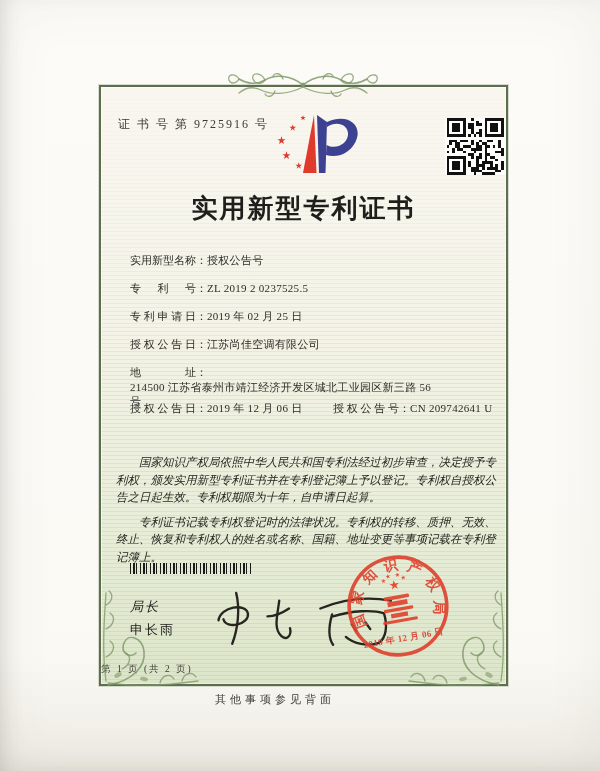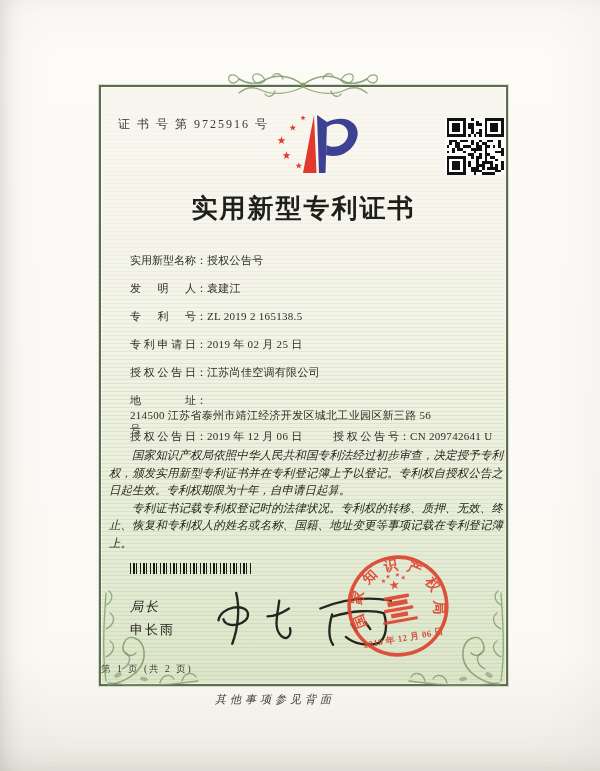--- a/index.html
+++ b/index.html
@@ -33,35 +33,35 @@
   .frow{position:relative;height:28px;line-height:15px;}
   .frow.addr{height:36px;}
   .flabel{display:inline-block;width:66px;text-align:justify;text-align-last:justify;vertical-align:top;}
   .fcolon{vertical-align:top;}
   .fvalue{letter-spacing:.3px;vertical-align:top;}
   .frow.addr .fvalue{display:inline-block;width:302px;line-height:14px;}
   .g2{position:absolute;left:203px;top:0;}
   
   .paras{position:absolute;left:8px;top:360px;width:394px;font-size:11.5px;line-height:17.5px;
     font-style:italic;text-align:justify;color:#26261f;}
-  .paras p{margin:0;text-indent:2em;}
+  .paras p{margin:7px;text-indent:2em;}
   
   .barcode{position:absolute;left:29px;top:476px;width:122px;height:11px;
     background:repeating-linear-gradient(90deg,#1b1b18 0 1px,transparent 1px 3px,#1b1b18 3px 5px,transparent 5px 6px,#1b1b18 6px 7px,transparent 7px 10px);}
   .signer-title{position:absolute;left:29px;top:511px;font-size:13px;letter-spacing:2px;color:#23231e;font-style:italic;}
   .signer-name{position:absolute;left:29px;top:534px;font-size:13px;letter-spacing:2px;color:#23231e;font-family:Liberation Serif, serif;}
   .signature{position:absolute;left:96px;top:500px;width:235px;height:62px;}
   
   .seal{position:absolute;left:244px;top:466px;width:106px;height:106px;transform:rotate(-10deg);opacity:.92;z-index:8;}
   .seal svg{width:100%;height:100%;display:block;}
   .seal-ch{font-size:13px;font-weight:bold;fill:#dd4530;font-family:"Liberation Serif","DejaVu Serif",serif;}
   .seal-date{font-size:8.5px;font-weight:bold;fill:#d84330;letter-spacing:.4px;}
   .pageno{position:absolute;left:0;top:576px;width:349px;font-size:9.5px;letter-spacing:2px;color:#3a3a33;}
   .back-note{position:absolute;left:100px;top:692px;width:350px;text-align:center;
-    font-size:11px;font-style:italic;letter-spacing:4px;color:#3c3c33;}
+    font-size:11px;letter-spacing:4px;color:#3c3c33;}
   .flourish{position:absolute;width:105px;height:118px;z-index:5;}
   .fl-left{left:-3px;bottom:-3px;}
   .fl-right{right:-3px;bottom:-3px;transform:scaleX(-1);}
   .orn{stroke:#7e9a67;stroke-width:1.6;fill:none;stroke-linecap:round;opacity:.85;}
   .orn2{stroke:#7e9a67;stroke-width:1.3;fill:none;stroke-linecap:round;opacity:.8;}
   .sig{stroke:#26251f;stroke-width:2.4;fill:none;stroke-linecap:round;stroke-linejoin:round;}
 </style>
 </head>
 <body>
 
@@ -242,24 +242,21 @@
         </svg>
     </div>
 
     <h1 class="title">实用新型专利证书</h1>
 
     <div class="fields">
       <div class="frow">
         <span class="flabel">实用新型名称</span><span class="fcolon">：</span><span class="fvalue">授权公告号</span>
       </div>
       <div class="frow">
-        <span class="flabel">发明人</span><span class="fcolon">：</span><span class="fvalue">袁建江</span>
-      </div>
-      <div class="frow">
-        <span class="flabel">专利号</span><span class="fcolon">：</span><span class="fvalue">ZL 2019 2 165138.5</span>
+        <span class="flabel">专利号</span><span class="fcolon">：</span><span class="fvalue">ZL 2019 2 0237525.5</span>
       </div>
       <div class="frow">
         <span class="flabel">专利申请日</span><span class="fcolon">：</span><span class="fvalue">2019 年 02 月 25 日</span>
       </div>
       <div class="frow">
         <span class="flabel">授权公告日</span><span class="fcolon">：</span><span class="fvalue">江苏尚佳空调有限公司</span>
       </div>
       <div class="frow addr">
         <span class="flabel">地址</span><span class="fcolon">：</span><span class="fvalue">214500 江苏省泰州市靖江经济开发区城北工业园区新三路 56 号</span>
       </div>

